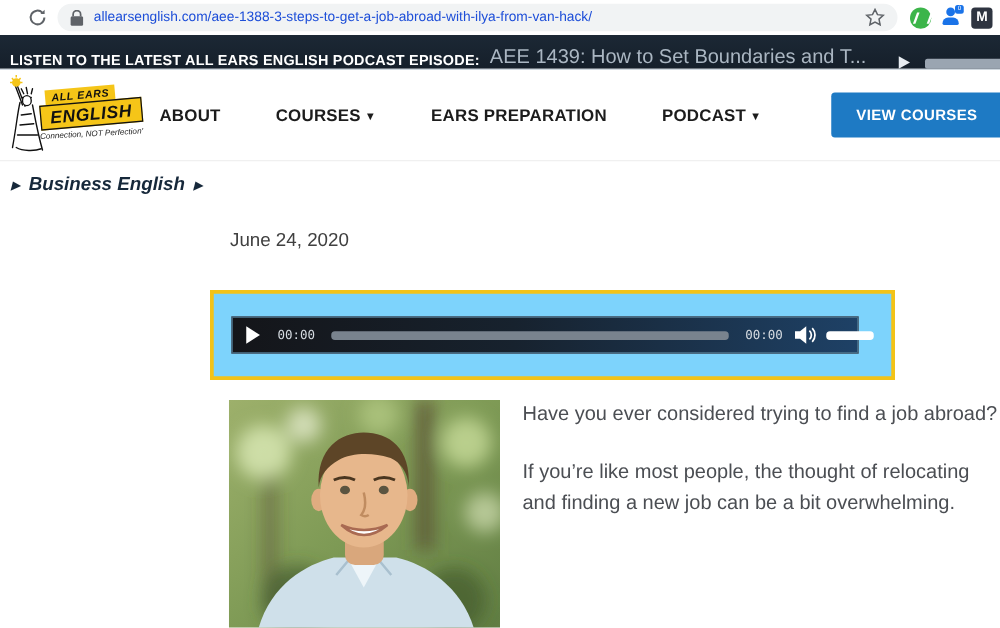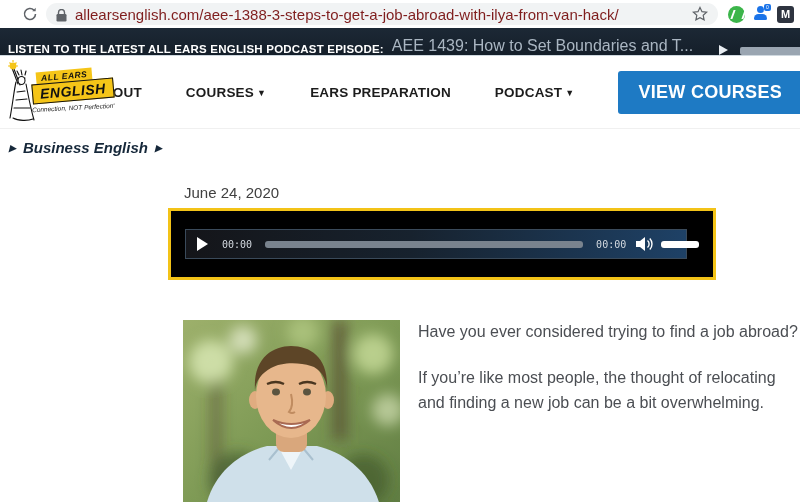--- a/index.html
+++ b/index.html
@@ -6,21 +6,21 @@
   html,body { width:800px; height:502px; overflow:hidden; background:#fff;
               font-family:"Liberation Sans", sans-serif; }
 
   
   .browser-bar { height:28px; background:#fff; display:flex; align-items:center; padding:0 6px; }
   .chrome-icon { width:16px; height:16px; color:#5f6368; flex:0 0 auto; }
   .reload-wrap { margin:0 8px 0 16px; cursor:pointer; }
   .omnibox { flex:1 1 auto; height:22px; background:#f1f3f4; border-radius:12px;
              display:flex; align-items:center; padding:0 10px; min-width:0; }
   .lock-icon { width:11px; height:13px; color:#5f6368; margin-right:8px; flex:0 0 auto; }
-  .url-text { font-size:15px; color:#7f1d1d; white-space:nowrap; overflow:hidden; }
+  .url-text { font-size:11px; color:#1d4ed8; white-space:nowrap; overflow:hidden; }
   .star-wrap { margin-left:auto; cursor:pointer; }
   .ext-area { display:flex; align-items:center; gap:8px; margin-left:10px; flex:0 0 auto; }
   .ext-green { width:17px; height:17px; border-radius:50%; background:#3cb54a; position:relative; }
   .ext-green::after { content:""; position:absolute; left:4px; top:4px; width:9px; height:9px;
                       border-left:2px solid #fff; border-right:2px solid #fff; transform:skewX(-20deg); }
   .ext-person { width:16px; height:16px; position:relative; }
   .ext-person .head { width:7px; height:7px; border-radius:50%; background:#1a73e8; position:absolute; left:4px; top:0; }
   .ext-person .body { width:13px; height:6px; border-radius:6px 6px 2px 2px; background:#1a73e8; position:absolute; left:1px; top:8px; }
   .ext-person .badge { position:absolute; right:-2px; top:-2px; width:7px; height:7px; border-radius:2px;
                        background:#1a73e8; color:#fff; font-size:5px; line-height:7px; text-align:center; }
@@ -45,37 +45,37 @@
                  transform:rotate(-5deg); letter-spacing:.5px; }
   .logo-badge2 { position:absolute; left:28px; top:23px; background:#f5c518; color:#111;
                  font-size:14px; font-weight:bold; font-style:italic; padding:1px 7px;
                  transform:rotate(-5deg); letter-spacing:.5px; border:1px solid #111; }
   .logo-tagline { position:absolute; left:28px; top:46px; font-size:6.5px; font-style:italic;
                   color:#222; white-space:nowrap; transform:rotate(-3deg); }
   .main-nav { display:flex; align-items:center; margin-left:auto; gap:44px; padding-right:0; }
   .nav-item { font-size:13.5px; font-weight:bold; color:#1c1c1c; letter-spacing:.2px;
               cursor:pointer; white-space:nowrap; }
   .nav-caret { font-size:9px; color:#1c1c1c; margin-left:3px; vertical-align:1px; }
-  .cta-button { background:#1e7ac4; color:#fff; font-size:18px; font-weight:bold; letter-spacing:.3px;
+  .cta-button { background:#1e7ac4; color:#fff; font-size:12px; font-weight:bold; letter-spacing:.3px;
                 padding:11px 18px 11px 20px; border:none; border-radius:3px 0 0 3px; cursor:pointer;
-                margin-left:0; white-space:nowrap; }
+                margin-left:12px; white-space:nowrap; }
 
   
   .breadcrumb { padding:10px 8px 8px 2px; border-top:1px solid #f0f0f0; display:flex; align-items:center;
                 font-style:italic; font-weight:600; font-size:15px; color:#16283a; white-space:nowrap; }
   .crumb { cursor:pointer; }
   .crumb.current { cursor:default; }
   .crumb-sep { font-size:9px; margin:0 7px; color:#16283a; }
 
   
   .article { position:relative; }
   .article-date { position:absolute; left:184px; top:20px; font-size:15px; color:#404040; }
 
-  .highlight-box { position:absolute; left:168px; top:44px; width:548px; height:72px;
-                   border:3px solid #f3c318; background:#000000; }
+  .highlight-box { position:absolute; left:168px; top:68px; width:548px; height:72px;
+                   border:3px solid #f3c318; background:#7dd3fc; }
   .audio-player { position:absolute; left:14px; top:18px; width:502px; height:30px;
                   background:linear-gradient(90deg,#141519 0%, #17222e 45%, #1e4166 100%);
                   border:1px solid #3a4a5a; display:flex; align-items:center; }
   .ap-play { width:0; height:0; border-left:11px solid #fff; border-top:7px solid transparent;
              border-bottom:7px solid transparent; margin-left:11px; cursor:pointer; flex:0 0 auto; }
   .ap-time { color:#d4dae0; font-size:10px; font-family:"DejaVu Sans Mono", monospace; flex:0 0 auto; }
   .ap-time.cur { margin-left:14px; }
   .ap-track { width:318px; height:7px; background:#79838e; border-radius:3px; margin-left:13px;
               cursor:pointer; flex:0 0 auto; }
   .ap-time.dur { margin-left:13px; }

